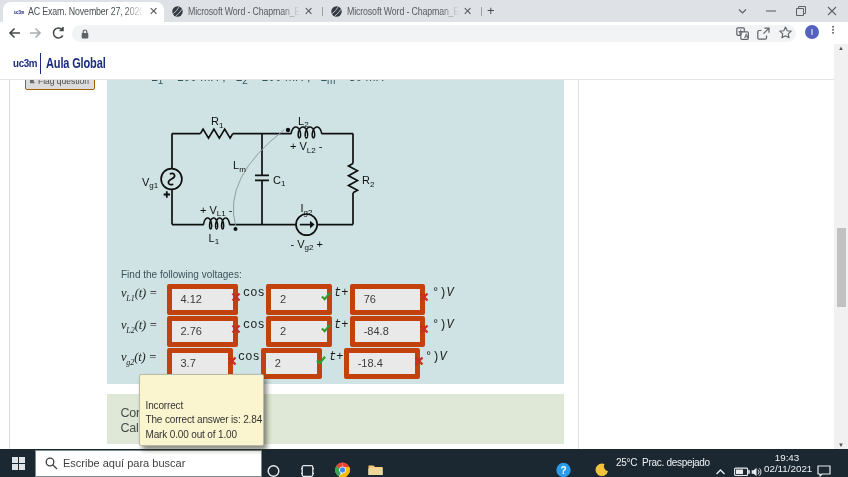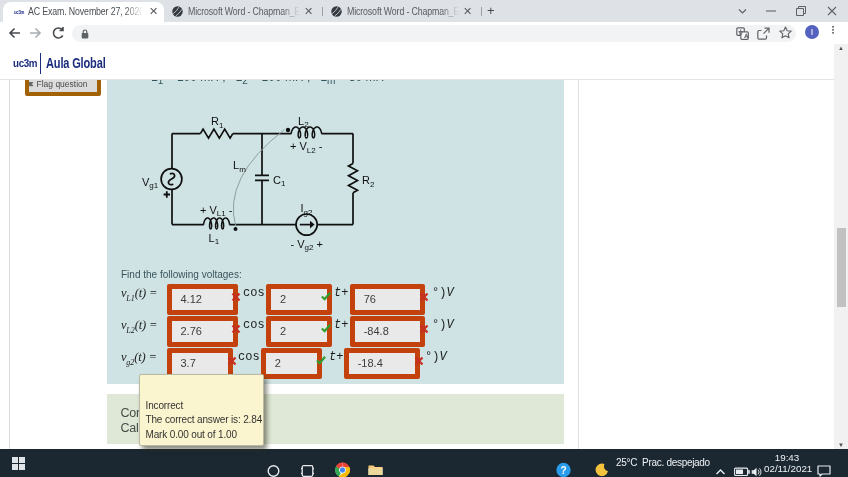--- a/index.html
+++ b/index.html
@@ -15,21 +15,21 @@
 #urltext{position:absolute;left:93px;top:4.5px;font-size:10px;color:#202124;white-space:nowrap;letter-spacing:-0.22px}
 #urltext .path{color:#71767c}
 
 #page{left:0;top:44px;width:834px;height:405px;background:#fff}
 #hdr{position:absolute;left:0;top:2px;width:834px;height:33px;background:#fff;border-bottom:1px solid #e4e4e4;z-index:10}
 #hdr .uc3m{position:absolute;left:13px;top:11px;font-size:11.5px;font-weight:bold;color:#1b2b7e;letter-spacing:-0.4px;transform:scaleX(.85);transform-origin:left center}
 #hdr .bar{position:absolute;left:39.5px;top:7px;width:1.5px;height:21px;background:#1b2b7e}
 #hdr .aula{position:absolute;left:45.5px;top:9px;font-size:14.5px;font-weight:bold;color:#1b2b7e;letter-spacing:-0.2px;transform:scaleX(.76);transform-origin:left center}
 #leftline{left:9px;top:35px;width:1px;height:370px;background:#dcdcdc}
 #divline{left:578px;top:35px;width:1px;height:370px;background:#e0e0e0}
-#flagbtn{left:24.5px;top:26px;width:68px;height:18px;background:#dcdcdc;border:4px solid #a16207;border-radius:2px;font-size:8.5px;color:#4a4a4a;text-align:left;line-height:20px}
+#flagbtn{left:24.5px;top:26px;width:68px;height:18px;background:#dcdcdc;border:1px solid #a16207;border-radius:2px;font-size:8.5px;color:#4a4a4a;text-align:center;line-height:20px}
 #teal{left:107px;top:35.5px;width:457px;height:304.5px;background:#cfe3e4;overflow:hidden}
 #frag{position:absolute;left:44px;top:-10px;font-size:12px;color:#33545a}
 #findtxt{position:absolute;left:14px;top:188.5px;font-size:11.5px;color:#3a545c;transform:scaleX(.87);transform-origin:left center;white-space:nowrap}
 .mathlbl{font-family:"Liberation Serif",serif;font-style:italic;font-size:12.5px;color:#1c1c1c;letter-spacing:-0.2px}
 .mathlbl sub{font-size:8px;font-style:italic;letter-spacing:0}
 .inbox{position:absolute;height:21px;background:#e9e9e9;border:5px solid #c2410c;border-radius:2px;font-size:11px;color:#3c3c3c;line-height:21px;padding-left:9px}
 .xmark,.vmark{position:absolute;width:10px;height:10px}
 .eqtxt{position:absolute;font-family:Liberation Mono, monospace;font-size:12px;color:#1c1c1c}
 #green{left:107px;top:350px;width:457px;height:50px;background:#dfe8d6;color:#454d47;font-size:12.5px}
 #green .l1{position:absolute;left:13.5px;top:12px;letter-spacing:-0.2px}
@@ -246,20 +246,27 @@
   <div class="sarrow" style="top:398px">▼</div>
 </div>
 
 <div class="abs" id="taskbar">
   <svg style="position:absolute;left:12px;top:8px" width="13" height="13" viewBox="0 0 13 13">
     <rect x="0" y="0" width="6" height="6" fill="#dfe4e8"></rect>
       <rect x="7" y="0" width="6" height="6" fill="#dfe4e8"></rect>
     <rect x="0" y="7" width="6" height="6" fill="#dfe4e8"></rect>
       <rect x="7" y="7" width="6" height="6" fill="#dfe4e8"></rect>
   </svg>
+  <div id="tsearch">
+    <svg style="position:absolute;left:9px;top:6px" width="13" height="13" viewBox="0 0 13 13">
+      <circle cx="5" cy="5" r="3.8" fill="none" stroke="#3f3f3f" stroke-width="1.3"></circle>
+      <path d="M8 8 L12 12" stroke="#3f3f3f" stroke-width="1.3"></path>
+    </svg>
+    <span style="position:absolute;left:27px">Escribe aquí para buscar</span>
+  </div>
 
   <svg class="ticon" style="left:267px;top:8px" width="13" height="13" viewBox="0 0 13 13">
     <circle cx="6.5" cy="6.5" r="5.3" fill="none" stroke="#e8ecef" stroke-width="1.4"></circle>
   </svg>
 
   <svg class="ticon" style="left:301px;top:8px" width="13" height="13" viewBox="0 0 13 13">
     <rect x="1.2" y="1.2" width="10.6" height="10.6" rx="1.5" fill="none" stroke="#e8ecef" stroke-width="1.3"></rect>
     <path d="M0 4.2 h1 M0 8.8 h1 M12 4.2 h1 M12 8.8 h1" stroke="#e8ecef" stroke-width="1.3"></path>
   </svg>
 

